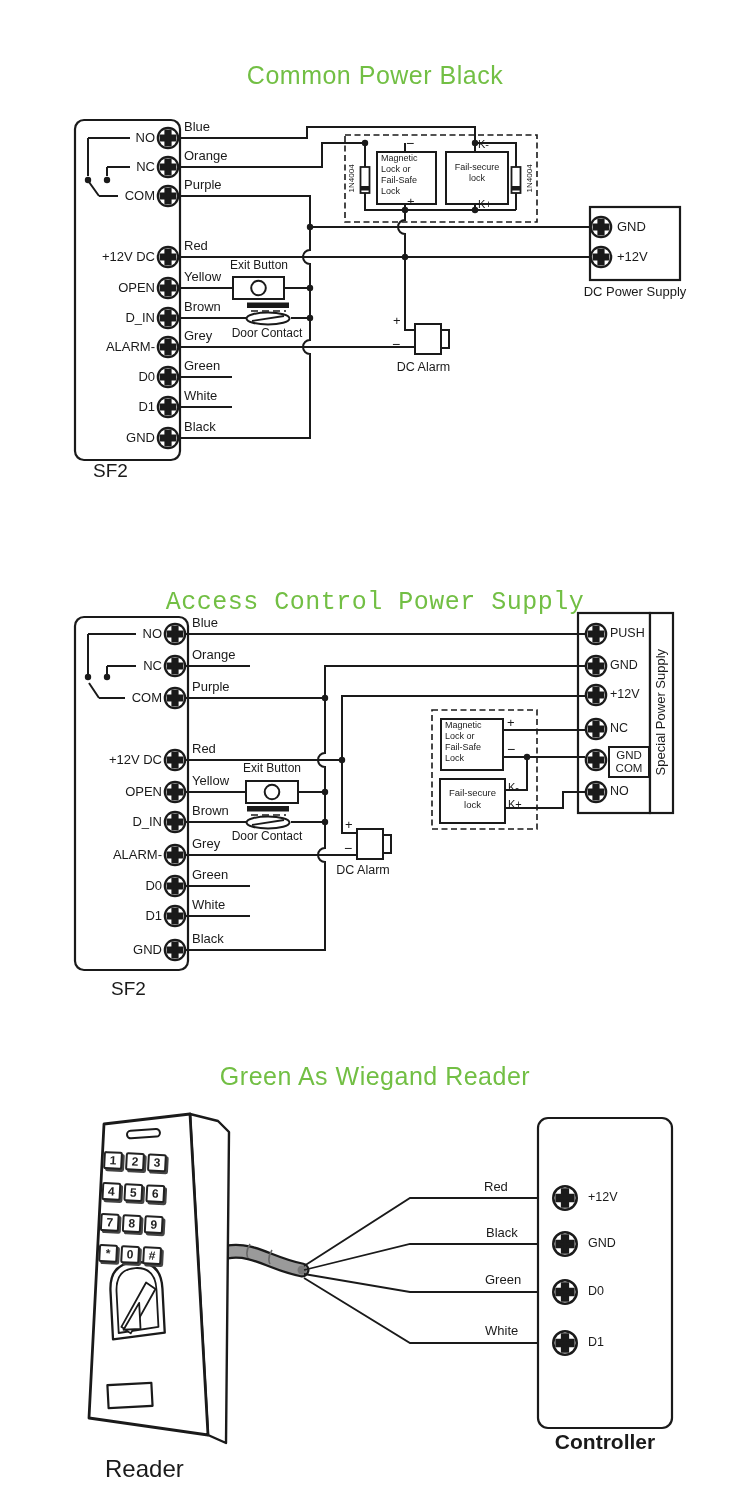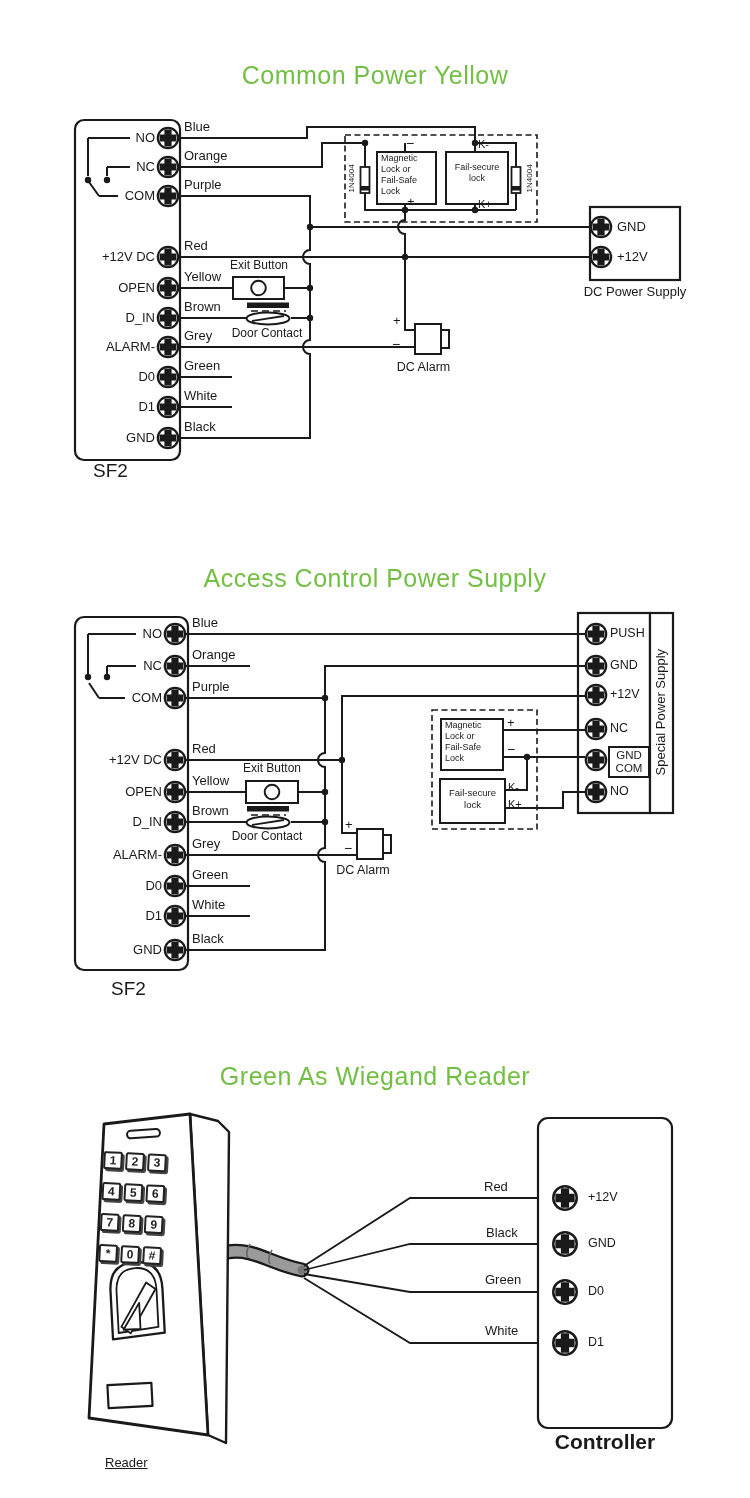--- a/index.html
+++ b/index.html
@@ -206,22 +206,22 @@
     </g>
     <g>
       <use href="#screw" transform="translate(565,1198) scale(1.15)"></use>
       <use href="#screw" transform="translate(565,1244) scale(1.15)"></use>
       <use href="#screw" transform="translate(565,1292) scale(1.15)"></use>
       <use href="#screw" transform="translate(565,1343) scale(1.15)"></use>
     </g>
   </g>
 </svg>
 
-<div class="t title c" style="left:0;top:62px;width:750px;">Common Power Yellow</div>
-<div class="t title c" style="left:0;top:565px;width:750px;">Access Control Power Supply</div>
+<div class="t title c" style="left:0;top:62px;width:750px;">Common Power Black</div>
+<div class="t title c" style="left:0;top:589px;width:750px;font-family:Liberation Mono, monospace;">Access Control Power Supply</div>
 <div class="t title c" style="left:0;top:1063px;width:750px;">Green As Wiegand Reader</div>
 
 <div class="t r" style="left:85px;top:131px;width:70px;">NO</div>
 <div class="t r" style="left:85px;top:160px;width:70px;">NC</div>
 <div class="t r" style="left:85px;top:189px;width:70px;">COM</div>
 <div class="t r" style="left:85px;top:250px;width:70px;">+12V DC</div>
 <div class="t r" style="left:85px;top:281px;width:70px;">OPEN</div>
 <div class="t r" style="left:85px;top:311px;width:70px;">D_IN</div>
 <div class="t r" style="left:85px;top:340px;width:70px;">ALARM-</div>
 <div class="t r" style="left:85px;top:370px;width:70px;">D0</div>
@@ -326,16 +326,16 @@
 </div>
 
 <div class="t" style="left:484px;top:1180px;">Red</div>
 <div class="t" style="left:486px;top:1226px;">Black</div>
 <div class="t" style="left:485px;top:1273px;">Green</div>
 <div class="t" style="left:485px;top:1324px;">White</div>
 <div class="t" style="left:588px;top:1191px;font-size:12.5px;">+12V</div>
 <div class="t" style="left:588px;top:1237px;font-size:12.5px;">GND</div>
 <div class="t" style="left:588px;top:1285px;font-size:12.5px;">D0</div>
 <div class="t" style="left:588px;top:1336px;font-size:12.5px;">D1</div>
-<div class="t" style="left:105px;top:1456px;font-size:13px;text-decoration:underline;">Reader</div>
+<div class="t" style="left:105px;top:1456px;font-size:24px;">Reader</div>
 <div class="t c" style="left:541px;top:1430px;width:128px;font-size:21px;font-weight:bold;">Controller</div>
 
 </div>
 
 </body></html>

